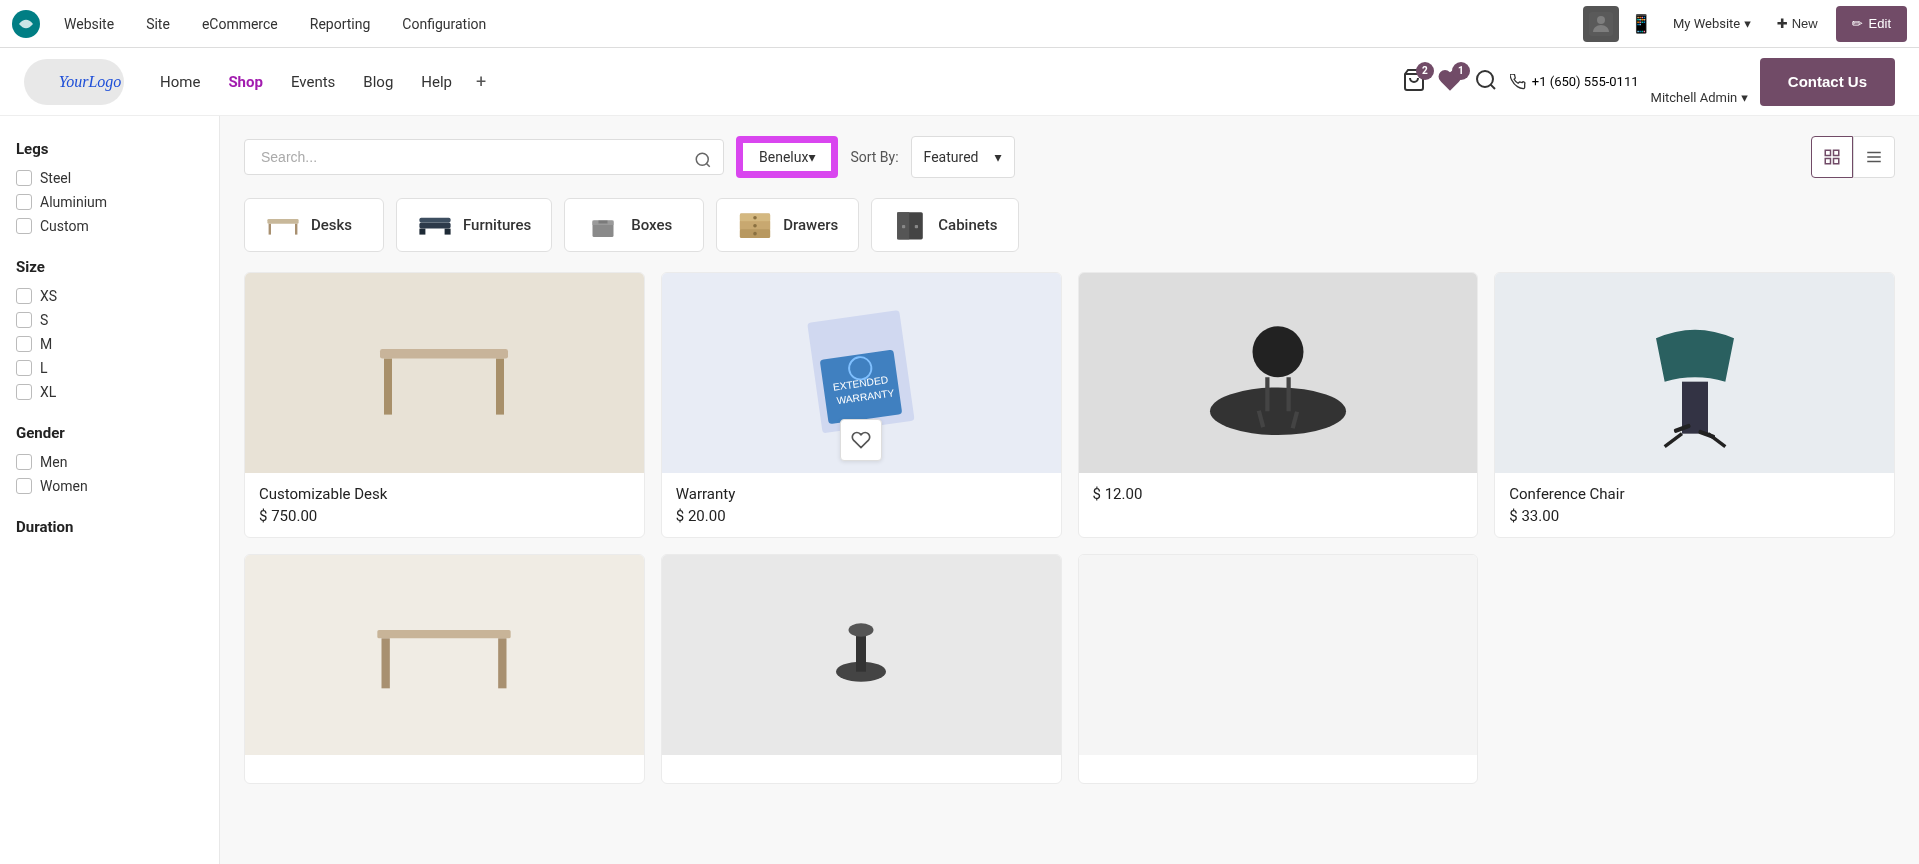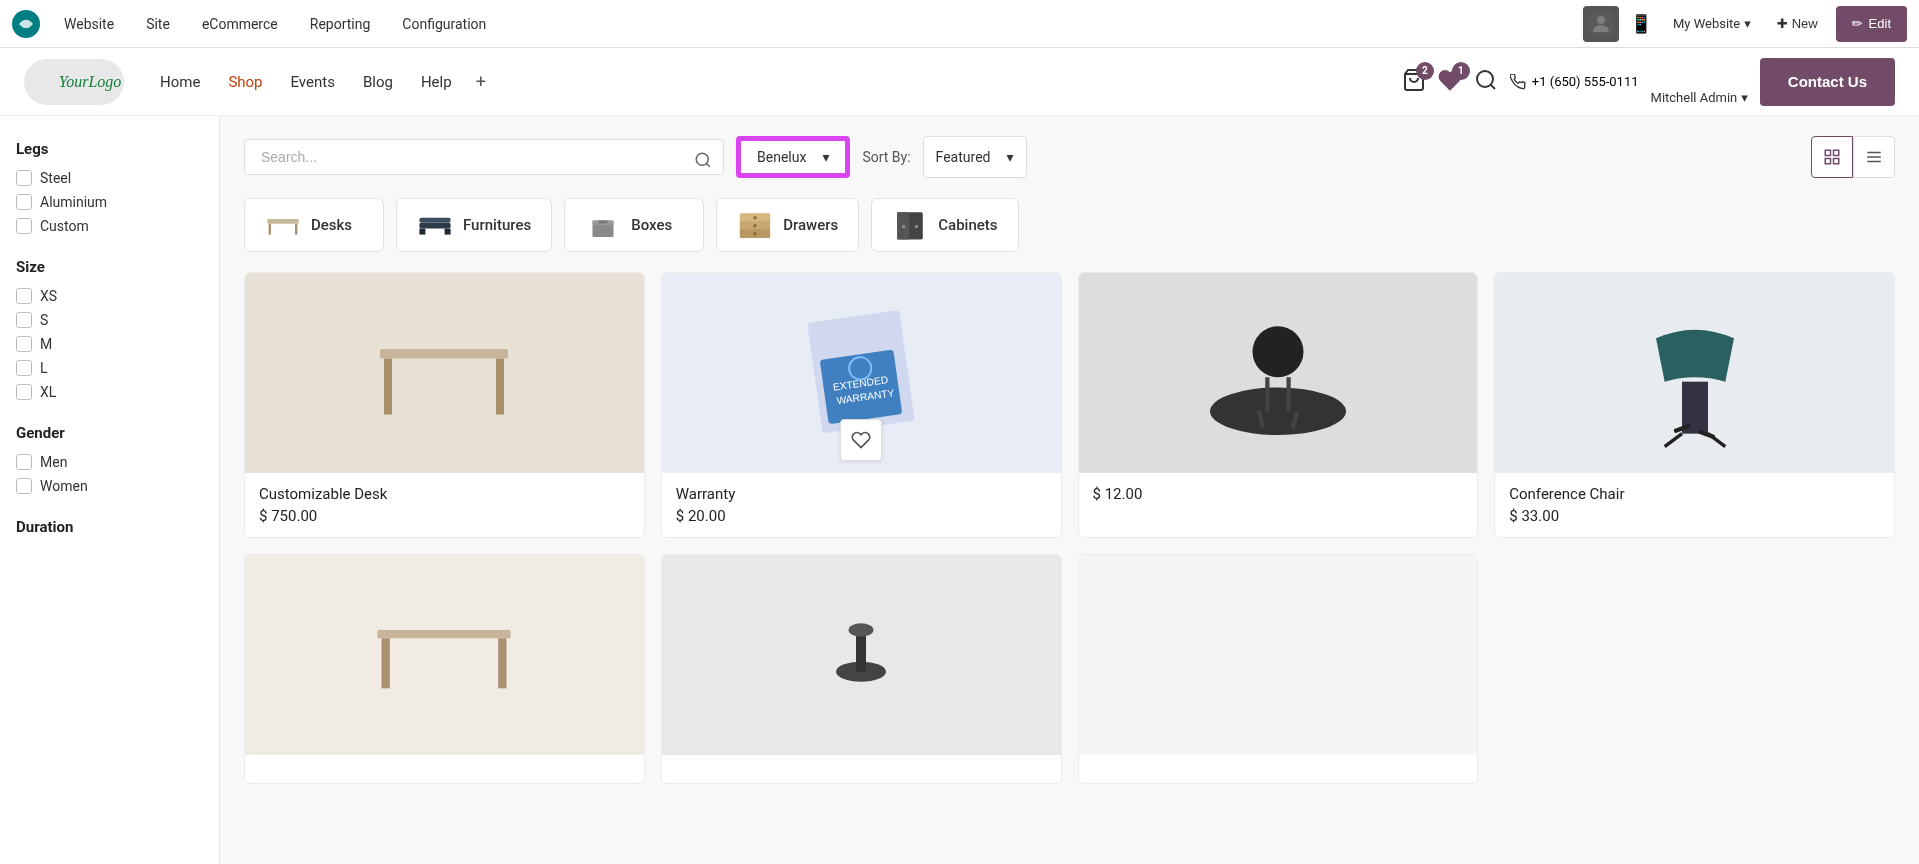--- a/index.html
+++ b/index.html
@@ -73,21 +73,21 @@
       margin-right: 24px;
       font-size: 14px; font-style: italic; color: #555;
       font-family: Georgia, serif;
     }
     .site-nav-links { display: flex; align-items: center; gap: 4px; flex: 1; }
     .site-nav-link {
       font-size: 15px; color: #333;
       padding: 6px 12px; cursor: pointer; border-radius: 4px;
       text-decoration: none;
     }
-    .site-nav-link.active { font-weight: 400; color: #c2410c; }
+    .site-nav-link.active { font-weight: 700; color: #a21caf; }
     .plus-btn { font-size: 18px; color: #555; cursor: pointer; padding: 4px 8px; }
     .site-nav-right { display: flex; align-items: center; gap: 12px; }
     .nav-icon-btn { position: relative; cursor: pointer; }
     .nav-icon-btn svg { width: 24px; height: 24px; color: #333; }
     .badge {
       position: absolute; top: -6px; right: -8px;
       background: #714B67; color: #fff;
       font-size: 10px; font-weight: 700;
       width: 18px; height: 18px; border-radius: 50%;
       display: flex; align-items: center; justify-content: center;
@@ -151,23 +151,23 @@
     .search-input::placeholder { color: #aaa; }
     .search-btn {
       position: absolute; right: 0; top: 0;
       width: 42px; height: 42px;
       background: none; border: none; cursor: pointer;
       display: flex; align-items: center; justify-content: center;
       color: #555;
     }
     .filter-dropdown {
       height: 42px; padding: 0 16px;
-      border: 5px solid #d946ef; border-radius: 4px;
+      border: 7px solid #d946ef; border-radius: 4px;
       background: #fff; font-size: 14px; color: #333;
-      cursor: pointer; display: flex; align-items: center; gap: 16px;
+      cursor: pointer; display: flex; align-items: center; gap: 0;
     }
     .sort-label { font-size: 14px; color: #555; }
     .sort-dropdown {
       height: 42px; padding: 0 12px;
       border: 1px solid #ddd; border-radius: 4px;
       background: #fff; font-size: 14px; color: #333;
       cursor: pointer; display: flex; align-items: center; gap: 16px;
     }
     .view-toggle { display: flex; gap: 0; margin-left: auto; }
     .view-btn {
@@ -279,21 +279,21 @@
     </button>
     <button class="edit-btn">
       <span>✏</span>
       <span>Edit</span>
     </button>
   </div>
 </div>
 
 <div class="site-nav">
   <div class="site-logo">
-    <span style="font-style:italic; font-family:Georgia,serif; color:#15803d; font-size:16px;margin-left:32px;">YourLogo</span>
+    <span style="font-style:italic; font-family:Georgia,serif; color:#1d4ed8; font-size:16px;margin-left:32px;">YourLogo</span>
   </div>
   <div class="site-nav-links">
     <a class="site-nav-link">Home</a>
     <a class="site-nav-link active">Shop</a>
     <a class="site-nav-link">Events</a>
     <a class="site-nav-link">Blog</a>
     <a class="site-nav-link">Help</a>
     <span class="plus-btn">+</span>
   </div>
   <div class="site-nav-right">

